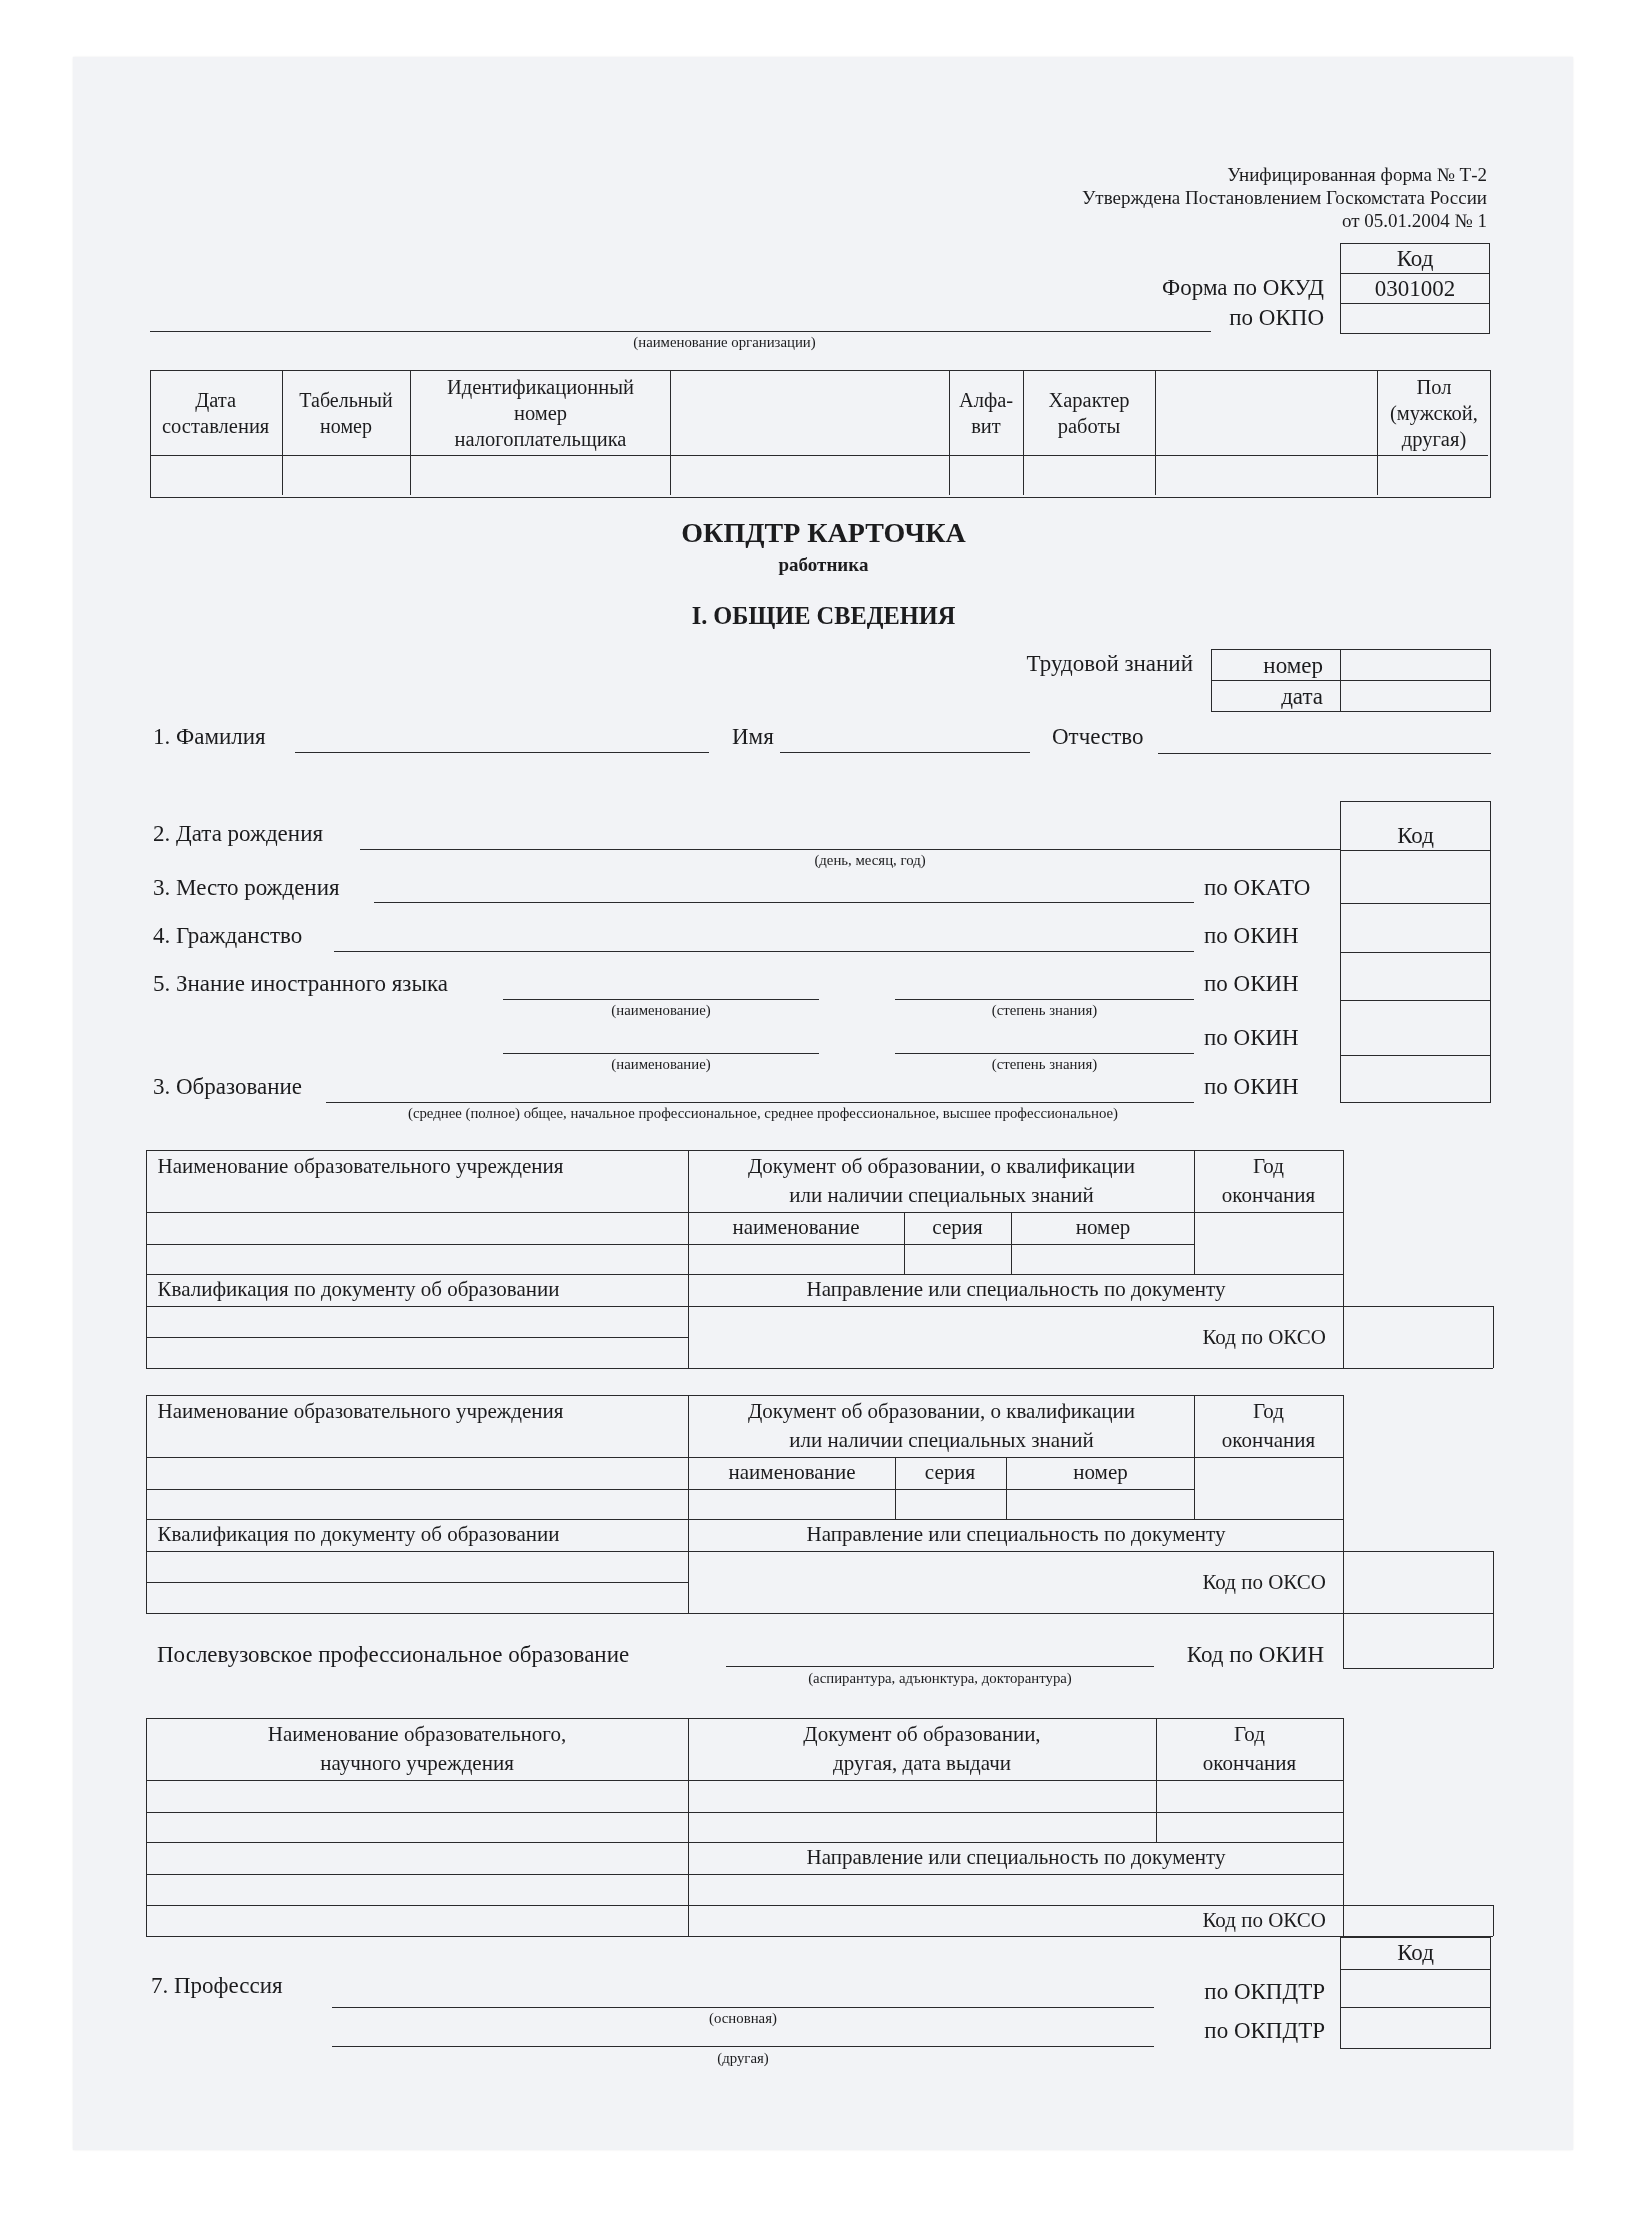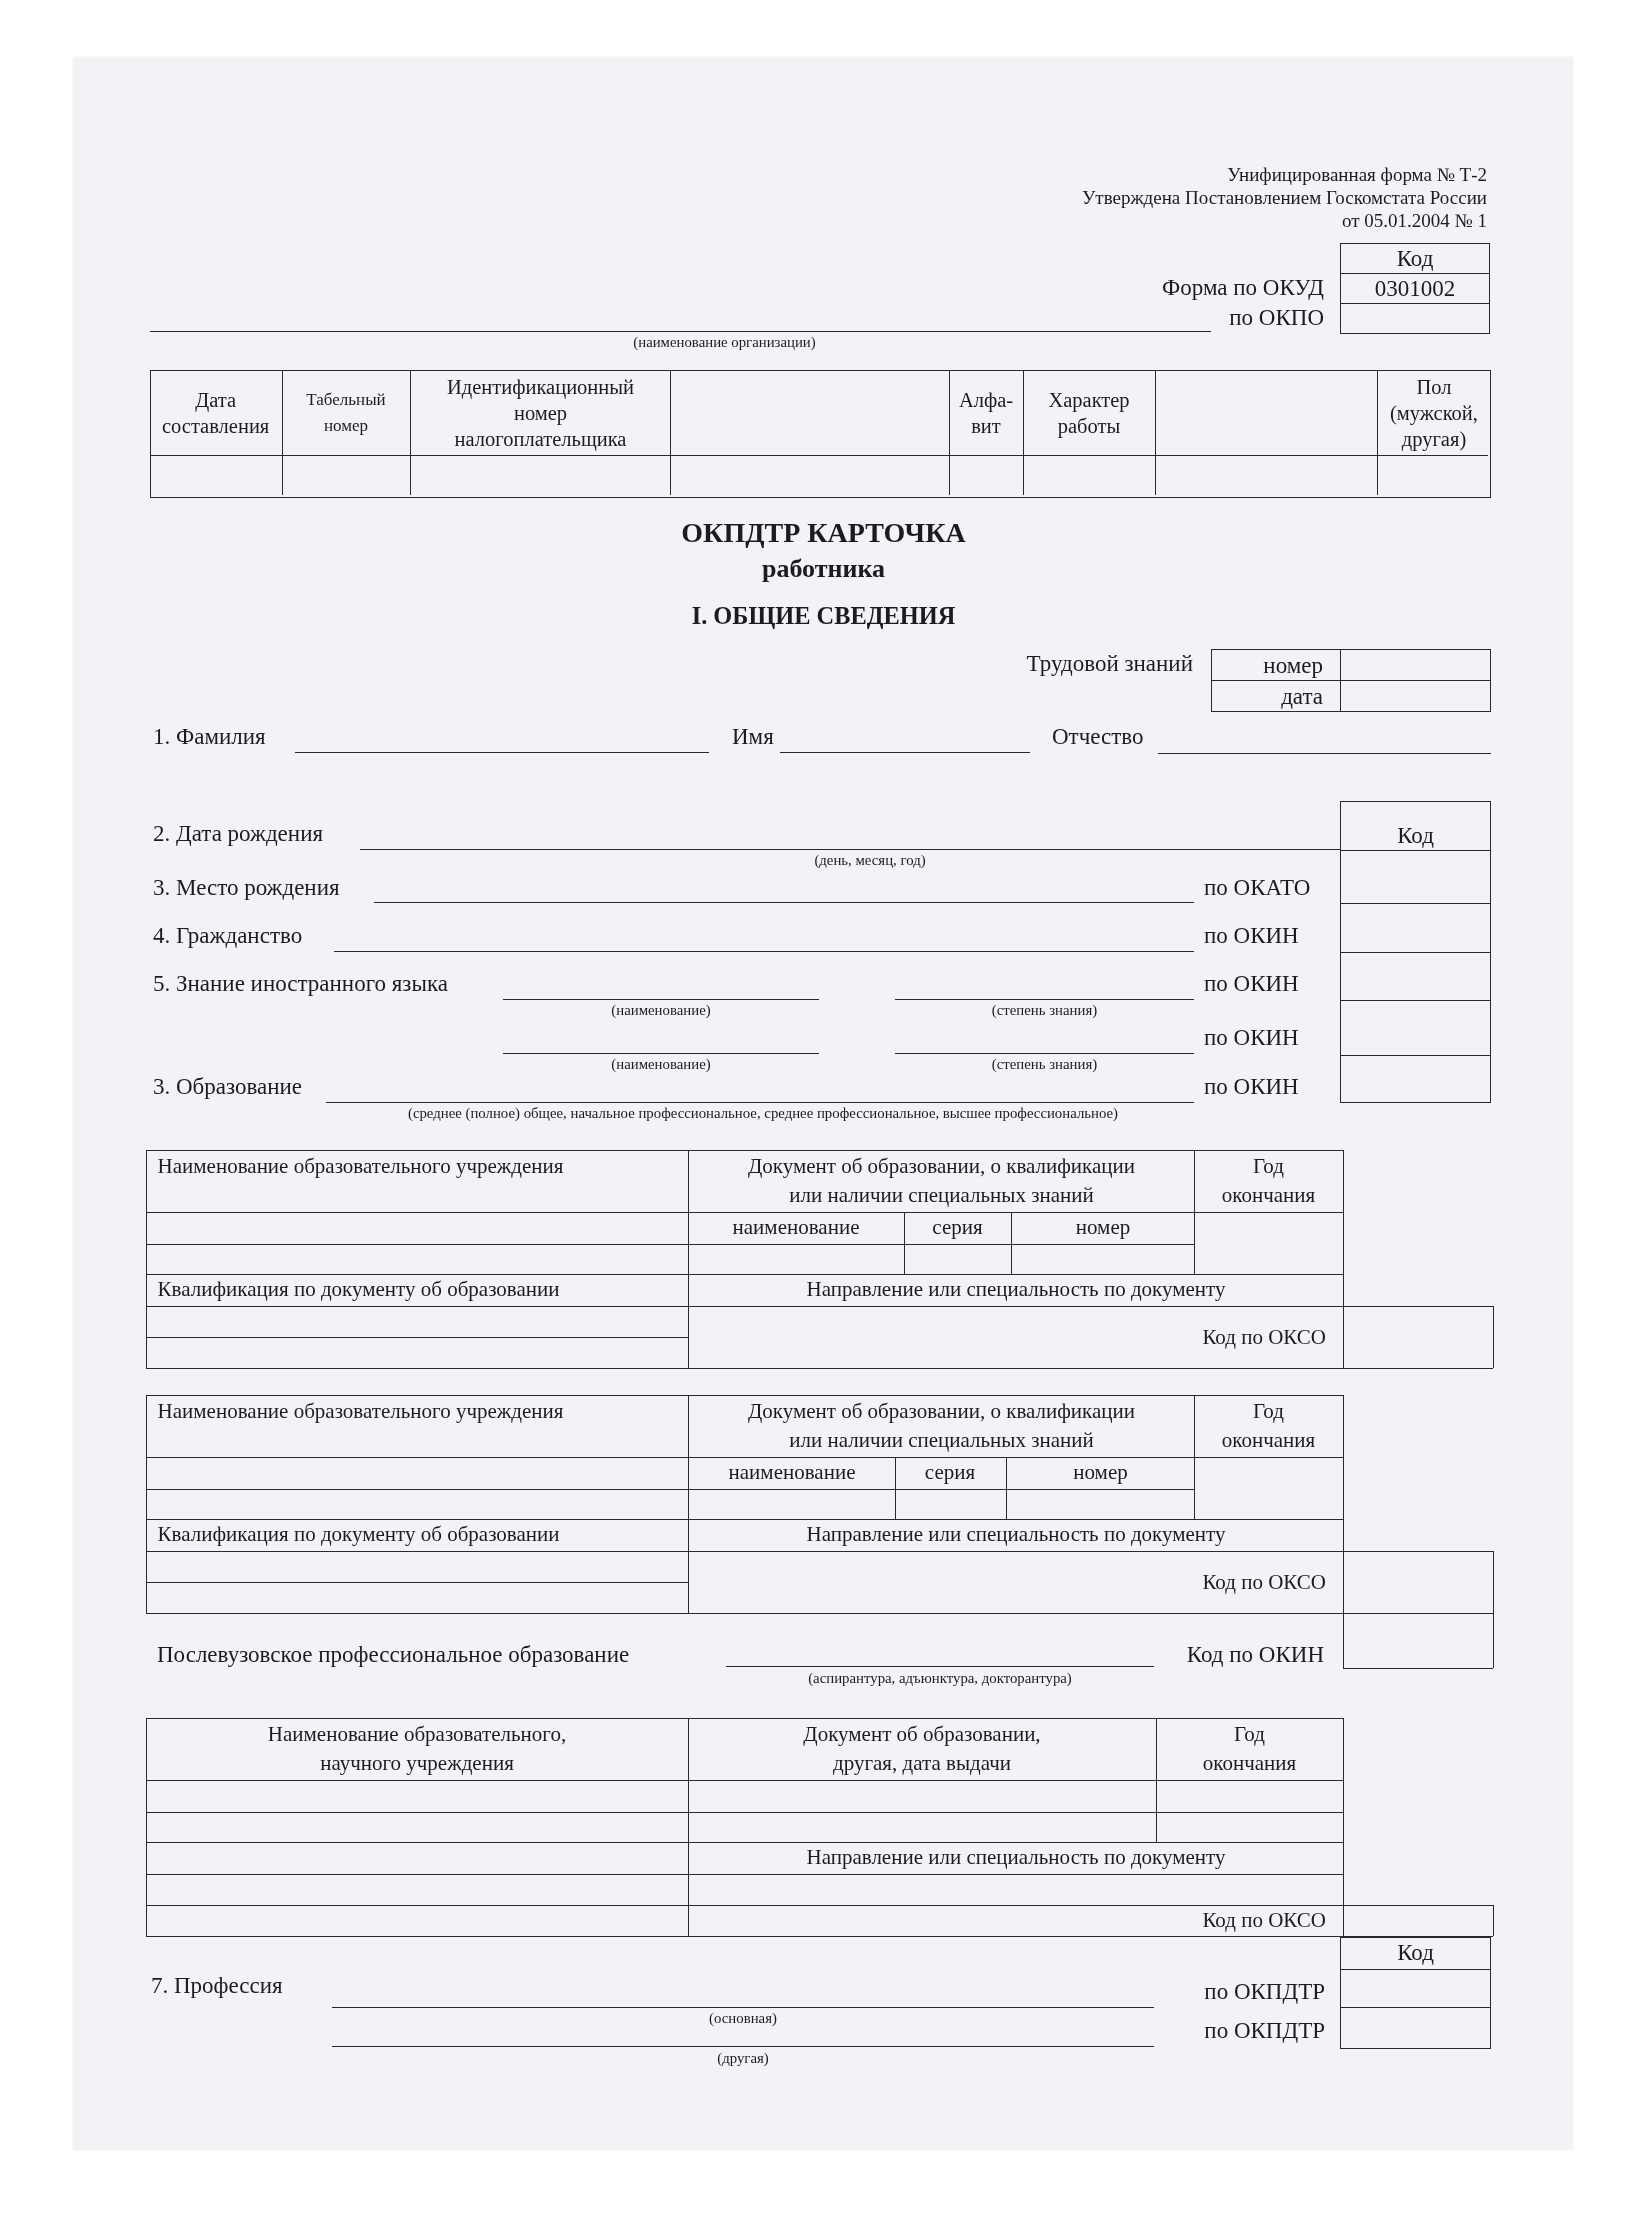--- a/index.html
+++ b/index.html
@@ -38,21 +38,21 @@
 
 <div class="line" style="left:150px;top:331px;width:1061px;"></div>
 <div class="small" style="left:150px;top:334px;width:1149px;">(наименование организации)</div>
 
 <div id="top-table" class="box" style="left:150px;top:370px;width:1341px;height:128px;border-width:1.9px;">
     <div class="hl" style="left:0;top:84px;width:1337px;border-top-width:1.9px;"></div>
     <div class="cell" style="left: -1.9px; top: 0px; width: 133px; height: 84px; font-size: 20.5px; line-height: 26px; white-space: pre-line;">Дата
 составления</div>
     <div class="cell" style="left: -1.9px; top: 86px; width: 133px; height: 39px; white-space: pre-line;"></div>
     <div class="vl" style="left:131px;top:0;height:124px;"></div>
-    <div class="cell" style="left: 131px; top: 0px; width: 128px; height: 84px; font-size: 17px; line-height: 26px; white-space: pre-line;">Табельный
+    <div class="cell" style="left: 131px; top: 0px; width: 128px; height: 84px; font-size: 20px; line-height: 26px; white-space: pre-line;">Табельный
 номер</div>
     <div class="cell" style="left: 131px; top: 86px; width: 128px; height: 39px; white-space: pre-line;"></div>
     <div class="vl" style="left:259px;top:0;height:124px;"></div>
     <div class="cell" style="left: 259px; top: 0px; width: 261px; height: 84px; font-size: 20.5px; line-height: 26px; white-space: pre-line;">Идентификационный
 номер
 налогоплательщика</div>
     <div class="cell" style="left: 259px; top: 86px; width: 261px; height: 39px; white-space: pre-line;"></div>
     <div class="vl" style="left:519px;top:0;height:124px;"></div>
     <div class="cell" style="left: 519px; top: 86px; width: 279px; height: 39px; white-space: pre-line;"></div>
     <div class="vl" style="left:798px;top:0;height:124px;"></div>
@@ -66,21 +66,21 @@
     <div class="vl" style="left:1004px;top:0;height:124px;"></div>
     <div class="cell" style="left: 1004px; top: 86px; width: 222px; height: 39px; white-space: pre-line;"></div>
     <div class="vl" style="left:1226px;top:0;height:124px;"></div>
     <div class="cell" style="left: 1226px; top: 0px; width: 114px; height: 84px; font-size: 20.5px; line-height: 26px; white-space: pre-line;">Пол
 (мужской,
 другая)</div>
     <div class="cell" style="left: 1226px; top: 86px; width: 114px; height: 39px; white-space: pre-line;"></div>
   </div>
 
 <div class="title" style="top:517px;font-size:28px;">ОКПДТР КАРТОЧКА</div>
-<div class="title" style="top:554px;font-size:26px;">работника</div>
+<div class="title" style="top:554px;font-size:19px;">работника</div>
 <div class="title" style="top:602px;font-size:24.4px;">I. ОБЩИЕ СВЕДЕНИЯ</div>
 
 <div class="t r" style="right:454px;top:651px;">Трудовой знаний</div>
 <div class="box" style="left:1211px;top:649px;width:280px;height:63px;"></div>
 <div class="vl" style="left:1340px;top:649px;height:63px;"></div>
 <div class="hl" style="left:1211px;top:680px;width:280px;"></div>
 <div class="t r" style="left:1211px;width:112px;top:653px;">номер</div>
 <div class="t r" style="left:1211px;width:112px;top:684px;">дата</div>
 <div class="abs" style="left:1342px;top:650px;width:148px;height:29px;"></div>
 <div class="abs" style="left:1342px;top:681px;width:148px;height:29px;"></div>

